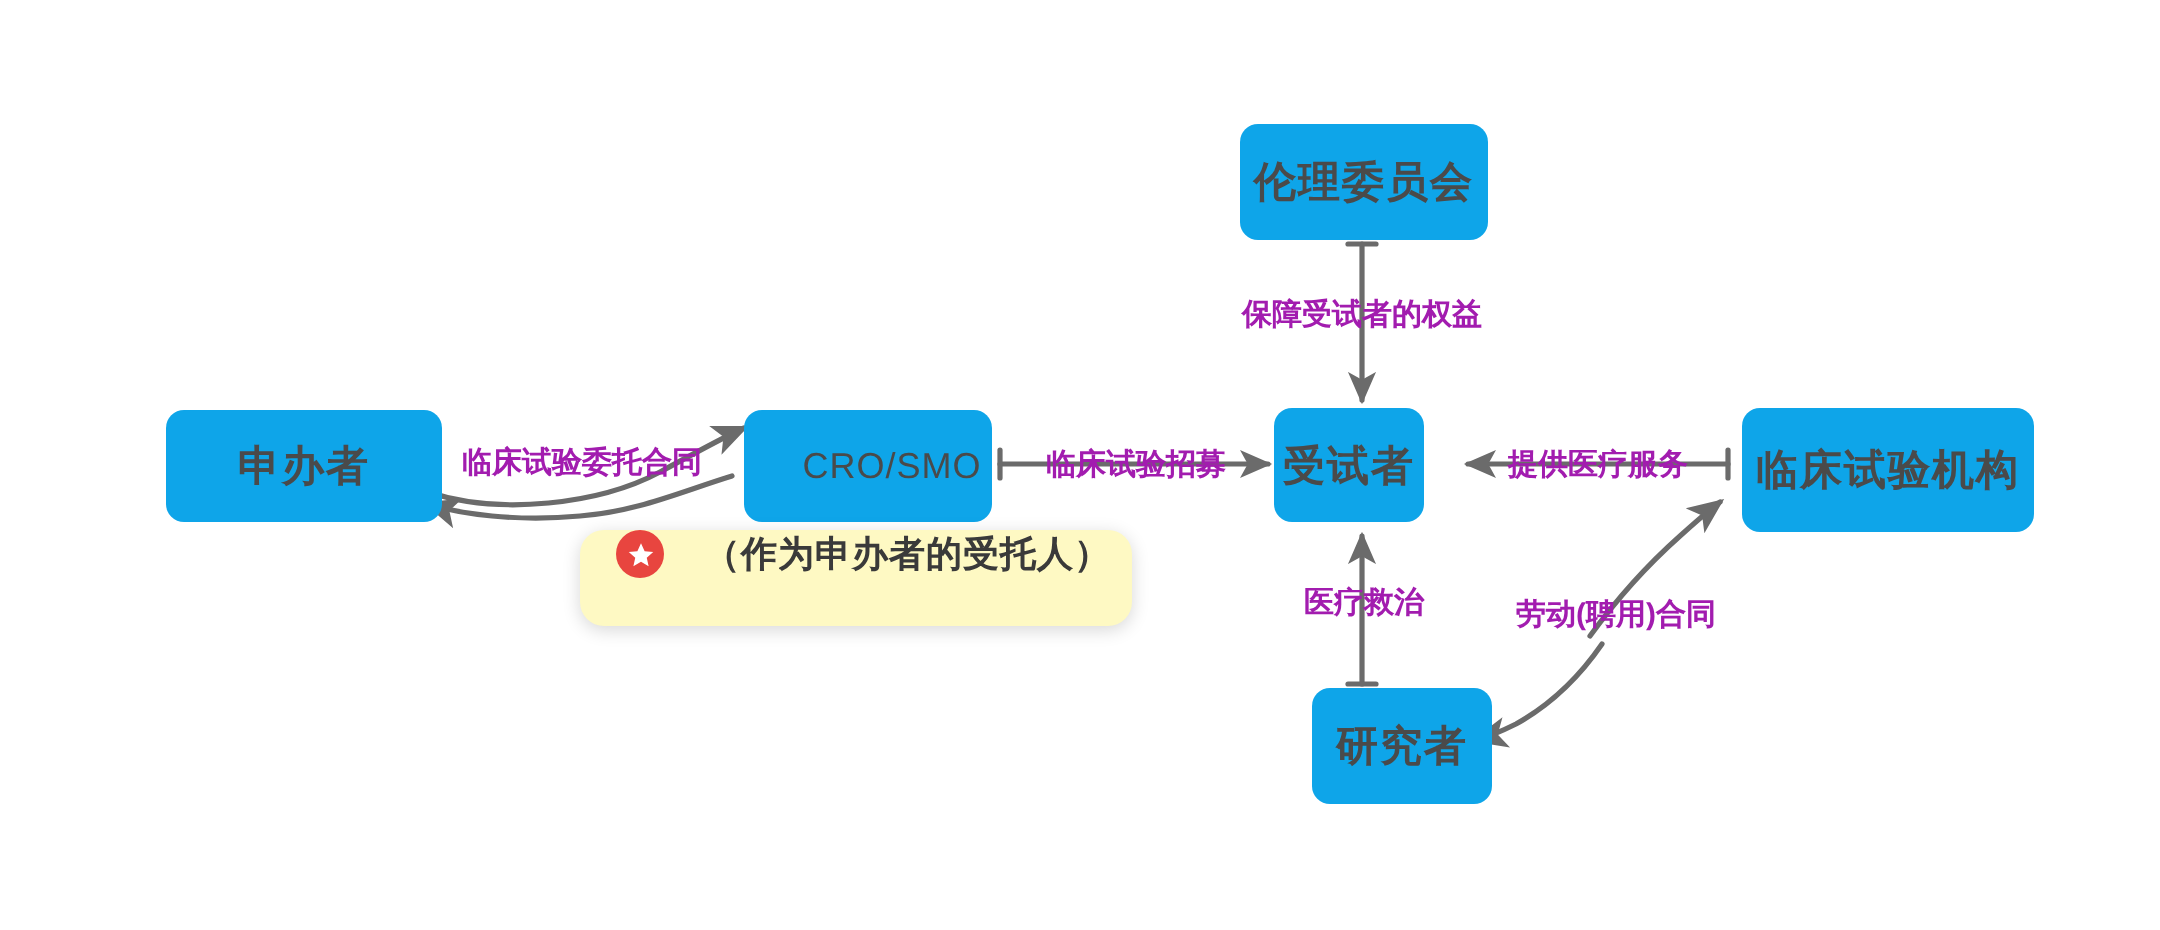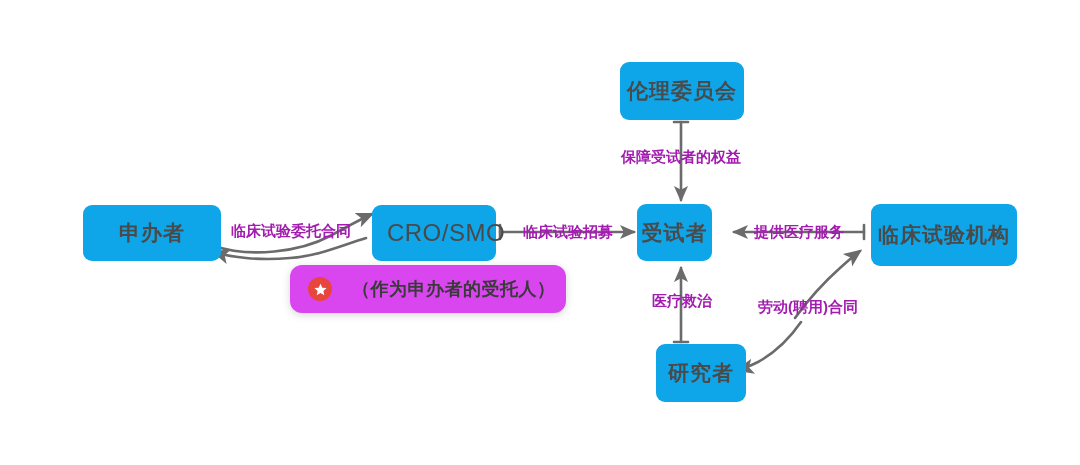--- a/index.html
+++ b/index.html
@@ -28,21 +28,21 @@
     color: #4a4a4a;
     font-size: 21px;
     font-weight: bold;
     letter-spacing: 1px;
     box-sizing: border-box;
     z-index: 3;
   }
   .node.latin {
     font-weight: normal;
     letter-spacing: 0.5px;
-    font-size: 24px;
+    font-size: 18px;
     padding-left: 24px;
   }
   .edge-label {
     position: absolute;
     color: #a21caf;
     font-size: 15px;
     font-weight: bold;
     white-space: nowrap;
     letter-spacing: 0px;
     z-index: 5;
@@ -52,25 +52,25 @@
     position: absolute;
     left: 0;
     top: 0;
     width: 1080px;
     height: 465px;
     z-index: 2;
     overflow: visible;
   }
   .note-card {
     position: absolute;
-    background: #d946ef;
+    background: #fef9c3;
     border-radius: 12px;
     box-shadow: 0 2px 9px rgba(0,0,0,0.16);
     display: flex;
-    align-items: center;
+    align-items: flex-start;
     z-index: 6;
     box-sizing: border-box;
     padding: 0 22px 0 18px;
   }
   .note-card .star-badge {
     width: 24px;
     height: 24px;
     border-radius: 50%;
     background: #e8453f;
     display: flex;

